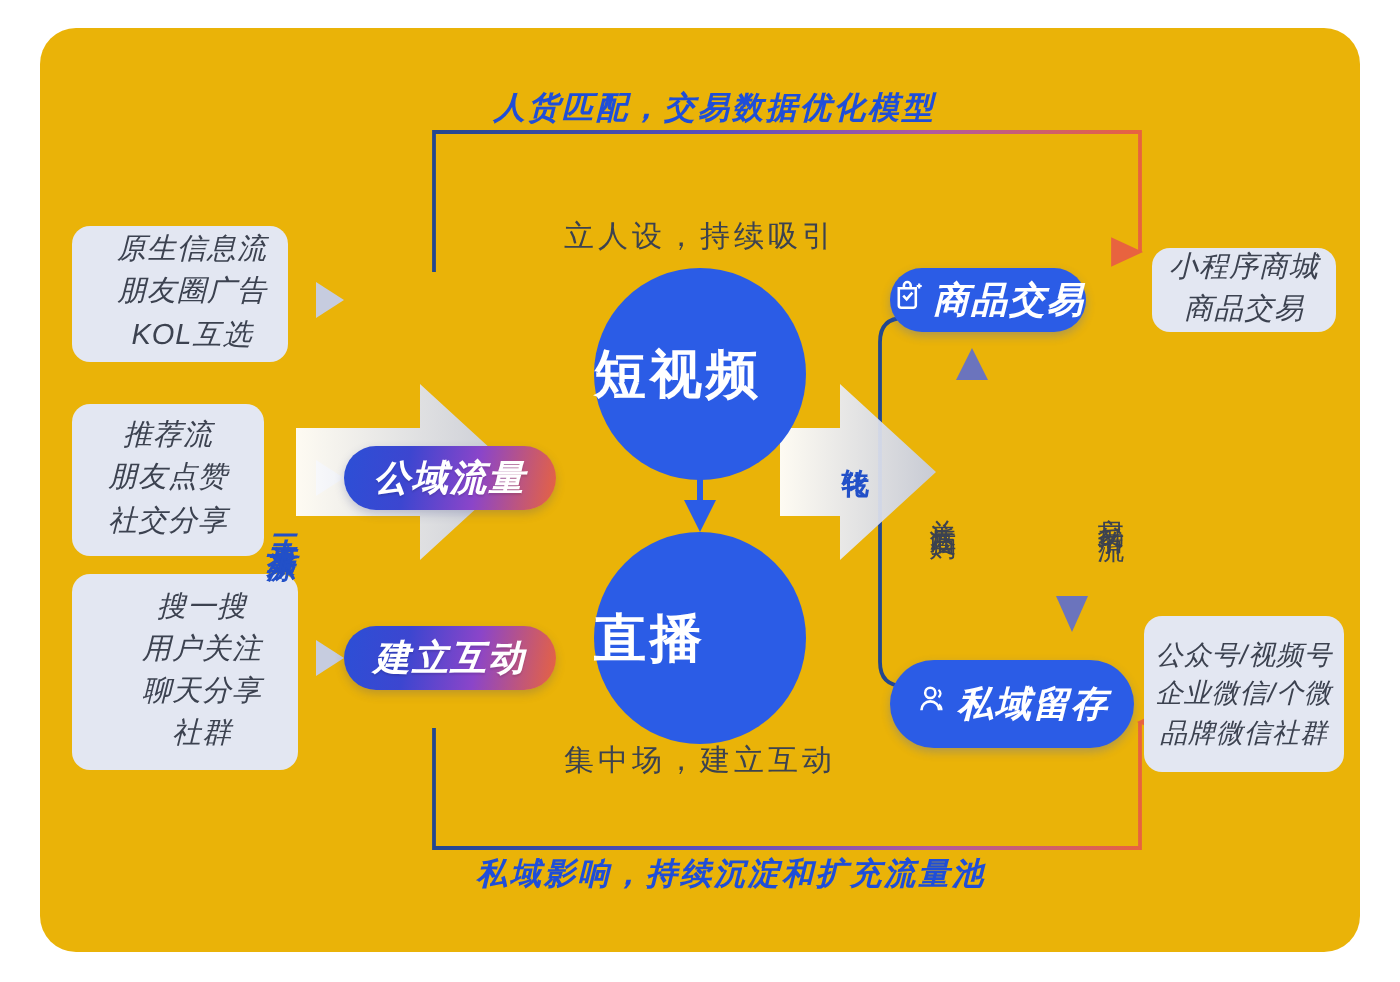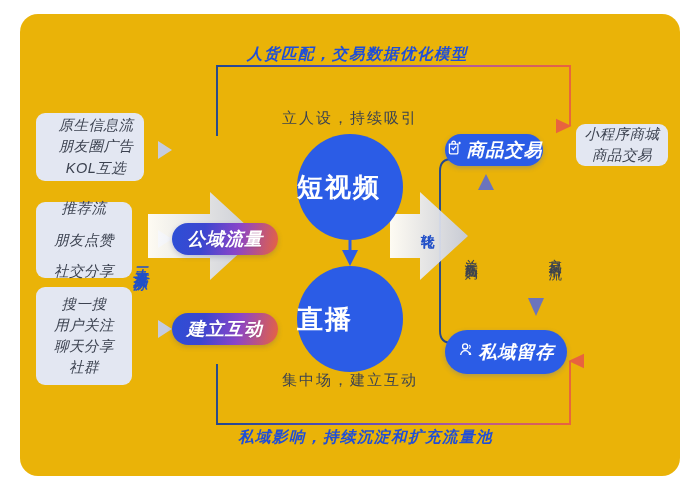--- a/index.html
+++ b/index.html
@@ -145,27 +145,27 @@
   <div class="loop-label" style="left:227px;top:30px;">人货匹配，交易数据优化模型</div>
 
   <div class="loop-label" style="left:218px;top:413px;">私域影响，持续沉淀和扩充流量池</div>
 
   <div class="srcbox" style="left:16px;top:99px;width:96px;height:68px;padding-left:12px;">
     <span>原生信息流</span>
     <span>朋友圈广告</span>
     <span>KOL互选</span>
   </div>
 
-  <div class="srcbox" style="left:16px;top:188px;width:96px;height:76px;gap:10px;">
+  <div class="srcbox" style="left:16px;top:188px;width:96px;height:76px;">
     <span>推荐流</span>
     <span>朋友点赞</span>
     <span>社交分享</span>
   </div>
 
-  <div class="srcbox" style="left:16px;top:273px;width:96px;height:98px;">
+  <div class="srcbox" style="left:16px;top:273px;width:96px;height:98px;padding-left:17px;">
     <span>搜一搜</span>
     <span>用户关注</span>
     <span>聊天分享</span>
     <span>社群</span>
   </div>
 
   <div class="vlabel" style="left:113px;top:178px;height:140px;">三大流量来源</div>
 
   <div class="pill" style="left:152px;top:209px;width:106px;height:32px;">
     <span>公域流量</span>
@@ -211,14 +211,19 @@
       </svg>
     </span>
     <span>私域留存</span>
   </div>
 
   <div class="srcbox" style="left:556px;top:110px;width:92px;height:42px;">
     <span>小程序商城</span>
     <span>商品交易</span>
   </div>
 
+  <div class="srcbox" style="left:552px;top:294px;width:100px;height:78px;font-size:13.5px;">
+    <span>公众号/视频号</span>
+    <span>企业微信/个微</span>
+    <span>品牌微信社群</span>
+  </div>
 
 </div>
 
 </body></html>

